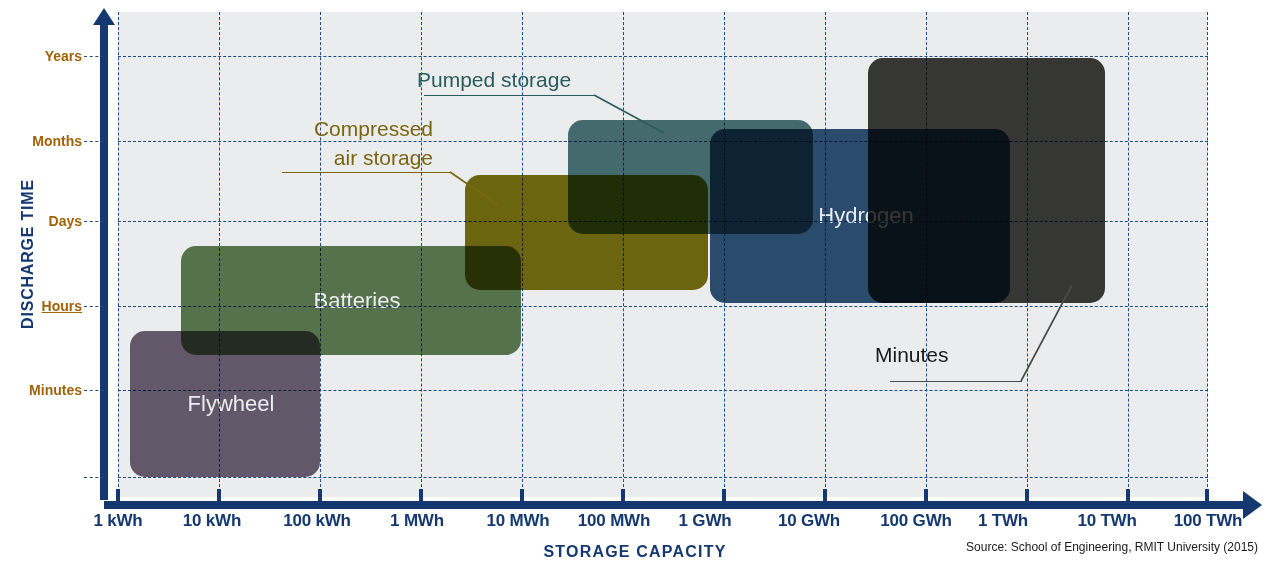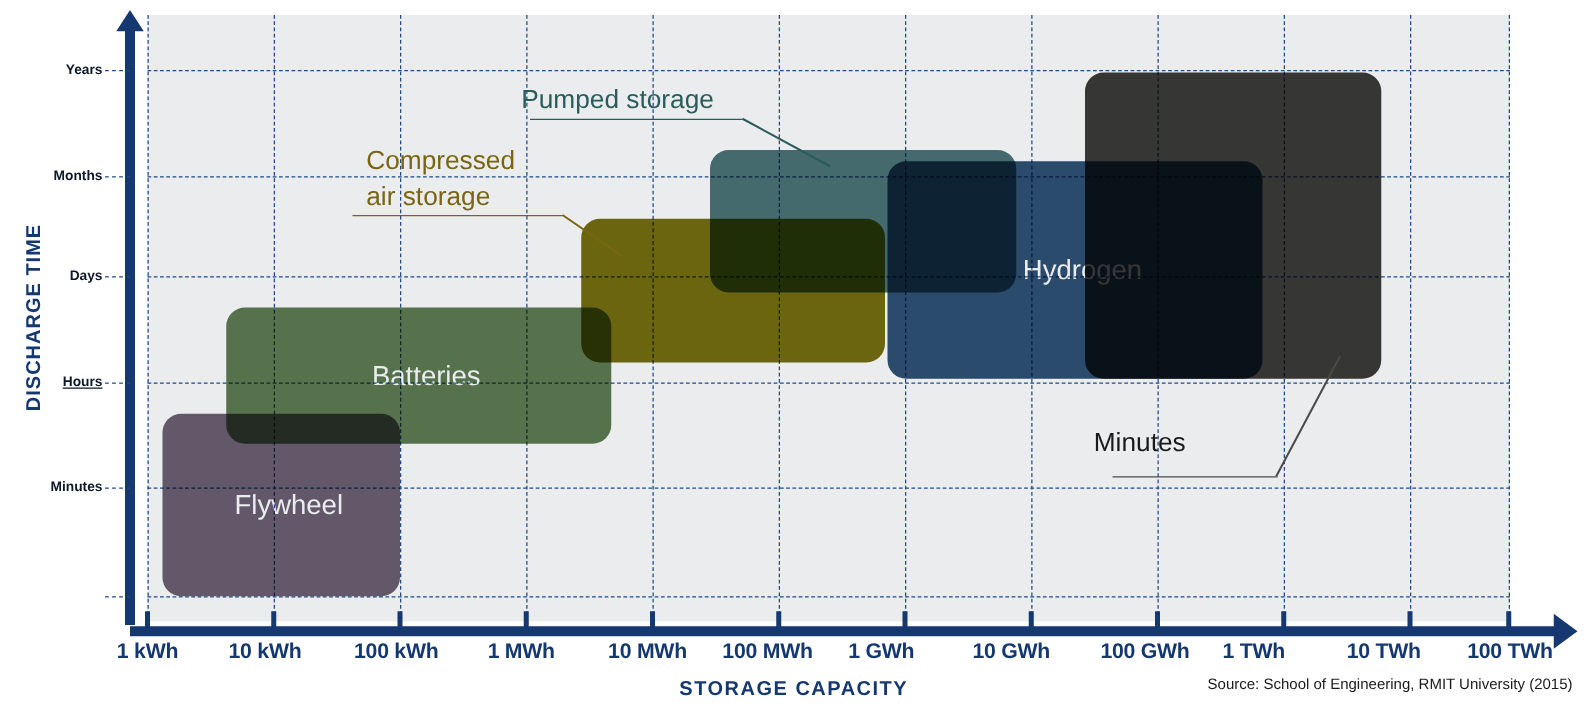--- a/index.html
+++ b/index.html
@@ -89,22 +89,22 @@
     color:#14386f;
     font-size:17px;
     font-weight:bold;
     letter-spacing:-0.2px;
   }
   .ylabel{
     position:absolute;
     right:1188px;
     transform:translateY(-50%);
     white-space:nowrap;
-    color:#0f172a;
-    font-size:11px;
+    color:#a16207;
+    font-size:14px;
     font-weight:bold;
     text-align:right;
   }
 
   
   #x-axis-title{
     position:absolute;
     left:0; top:543px;
     width:1270px;
     text-align:center;
@@ -197,41 +197,41 @@
     <div class="hgrid" style="top:294px;"></div>
     <div class="hgrid" style="top:378px;"></div>
     <div class="hgrid" style="top:465px;"></div>
 
     <div class="tech-box" style="left:750px; top:46px; width:237px; height:245px; background:#3a3a38;"></div>
 
     <div class="tech-box" style="left:450px; top:108px; width:245px; height:114px; background:#4a7275;"></div>
 
     <div class="tech-box" style="left:347px; top:163px; width:243px; height:115px; background:#766d10;"></div>
 
-    <div class="tech-box" style="left:63px; top:234px; width:308px; height:109px; background:#5d7b51;">
+    <div class="tech-box" style="left:63px; top:234px; width:340px; height:109px; background:#5d7b51;">
       <div class="box-label">Batteries</div>
     </div>
 
     <div class="tech-box" style="left:12px; top:319px; width:190px; height:146px; background:#6b5f72;">
       <div class="box-label">Flywheel</div>
     </div>
 
     <div class="tech-box" style="left:592px; top:117px; width:300px; height:174px; background:#2e5174;">
       <div class="box-label">Hydrogen</div>
     </div>
 
   </div>
 
   <div class="annot" style="left:417px; top:65px; color:#2b5c5c;">Pumped storage</div>
   <div class="annot-underline" style="left:424px; top:95px; width:170px; color:#2b5c5c;"></div>
   <svg class="leader-svg" style="left:594px; top:95px; width:80px; height:45px;">
     <line x1="0" y1="0" x2="70" y2="38" stroke="#2b5c5c" stroke-width="1.6"></line>
   </svg>
 
-  <div class="annot" style="left:293px; top:114px; color:#7a6510; text-align:left; width:140px;">Compressed
+  <div class="annot" style="left:293px; top:114px; color:#7a6510; text-align:right; width:140px;">Compressed
 air storage</div>
   <div class="annot-underline" style="left:282px; top:172px; width:168px; color:#7a6510;"></div>
   <svg class="leader-svg" style="left:450px; top:172px; width:60px; height:40px;">
     <line x1="0" y1="0" x2="48" y2="33" stroke="#7a6510" stroke-width="1.6"></line>
   </svg>
 
   <div class="annot" style="left:875px; top:340px; color:#1a1a1a;">Minutes</div>
   <div class="annot-underline" style="left:890px; top:381px; width:132px; color:#4a4a4a;"></div>
   <svg class="leader-svg" style="left:1021px; top:285px; width:60px; height:98px;">
     <line x1="0" y1="96" x2="51" y2="0" stroke="#4a4a4a" stroke-width="1.6"></line>

